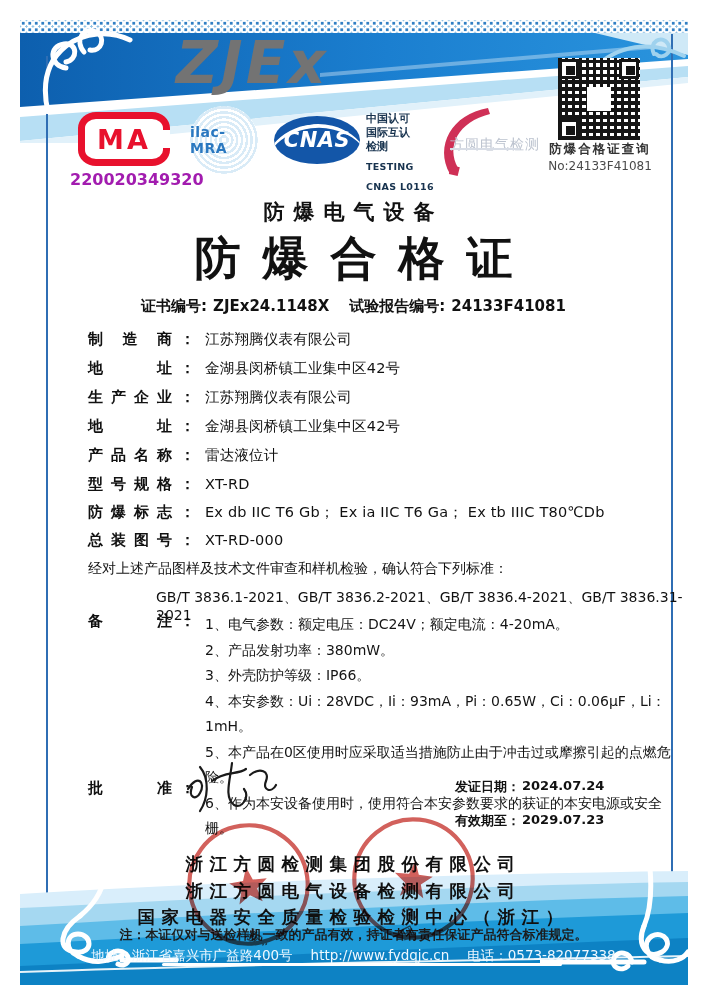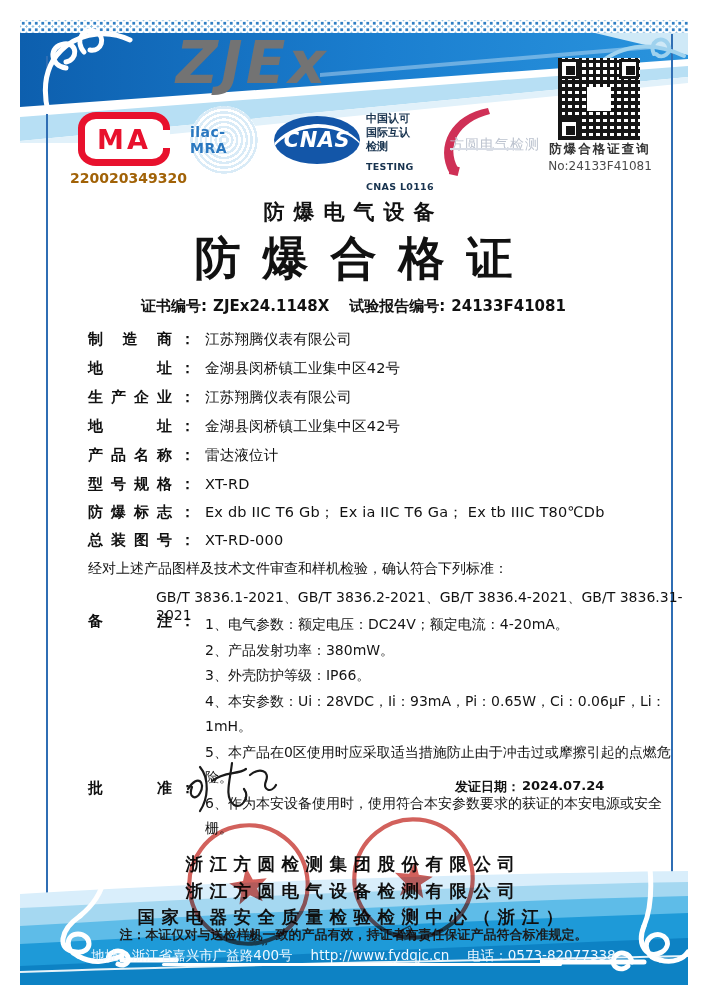--- a/index.html
+++ b/index.html
@@ -26,21 +26,21 @@
   }
   .vline{width:2px;background:#2f6eb4;z-index:1;}
   .orn{z-index:2;}
   
   .cma-badge{
     left:78px;top:112px;width:92px;height:54px;border:7px solid #e8112d;border-radius:18px/16px;
     display:flex;align-items:center;justify-content:center;z-index:3;background:#fff;box-sizing:border-box;
   }
   .cma-badge:after{content:"";position:absolute;right:-7px;top:11px;bottom:11px;width:7px;background:#fff;}
   .cma-ma{font-size:27px;font-weight:800;color:#e8112d;letter-spacing:3px;}
-  .cma-num{left:70px;top:170px;width:110px;text-align:right;color:#a16207;font-weight:700;font-size:14px;z-index:3;}
+  .cma-num{left:70px;top:170px;width:110px;text-align:right;color:#a21caf;font-weight:700;font-size:16px;z-index:3;}
   .ilac{
     left:190px;top:106px;width:68px;height:68px;border-radius:50%;z-index:3;
     background:repeating-radial-gradient(circle at 50% 50%, #ffffff 0 2.4px, #d9ebf7 2.4px 4.8px);
     display:flex;align-items:center;justify-content:center;
   }
   .ilac-label{font-size:14px;font-weight:700;color:#2a78c0;letter-spacing:.5px;}
   .cnas{
     left:274px;top:116px;width:86px;height:48px;background:#1356a8;border-radius:50%;
     display:flex;align-items:center;justify-content:center;z-index:3;position:absolute;overflow:hidden;
   }
@@ -249,20 +249,24 @@
       <path d="M22,14 C32,26 30,46 22,58"></path>
       <path d="M34,28 C46,18 60,22 68,16"></path>
       <path d="M54,10 C52,28 46,44 56,52 C64,56 72,44 66,36"></path>
       <path d="M72,22 C82,14 92,18 88,28 C84,38 94,40 98,32"></path>
     </g>
   </svg>
   <div class="dateline" style="top:778px">
     <span>发证日期：</span>
     <span>2024.07.24</span>
   </div>
+  <div class="dateline" style="top:812px">
+    <span>有效期至：</span>
+    <span>2029.07.23</span>
+  </div>
 
   <svg class="abs bband" viewBox="0 0 668 117" preserveAspectRatio="none">
     <path d="M0,26 C160,16 420,6 668,3 L668,117 L0,117 Z" fill="#d9eefb"></path>
     <path d="M0,40 C200,30 430,18 668,14 L668,117 L0,117 Z" fill="#a5d8f1"></path>
     <path d="M0,58 C210,46 430,34 668,28 L668,117 L0,117 Z" fill="#5ebce8"></path>
     <path d="M0,76 C230,64 450,52 668,45 L668,117 L0,117 Z" fill="#1e9ad8"></path>
     <path d="M0,98 C240,88 470,78 668,70 L668,117 L0,117 Z" fill="#0d82c4"></path>
     <path d="M0,104 C220,96 480,92 668,88" stroke="#ffffff" stroke-width="2" fill="none" opacity=".9"></path>
   </svg>
   <svg class="abs orn" style="left:48px;top:872px" width="130" height="100" viewBox="0 0 130 100">

